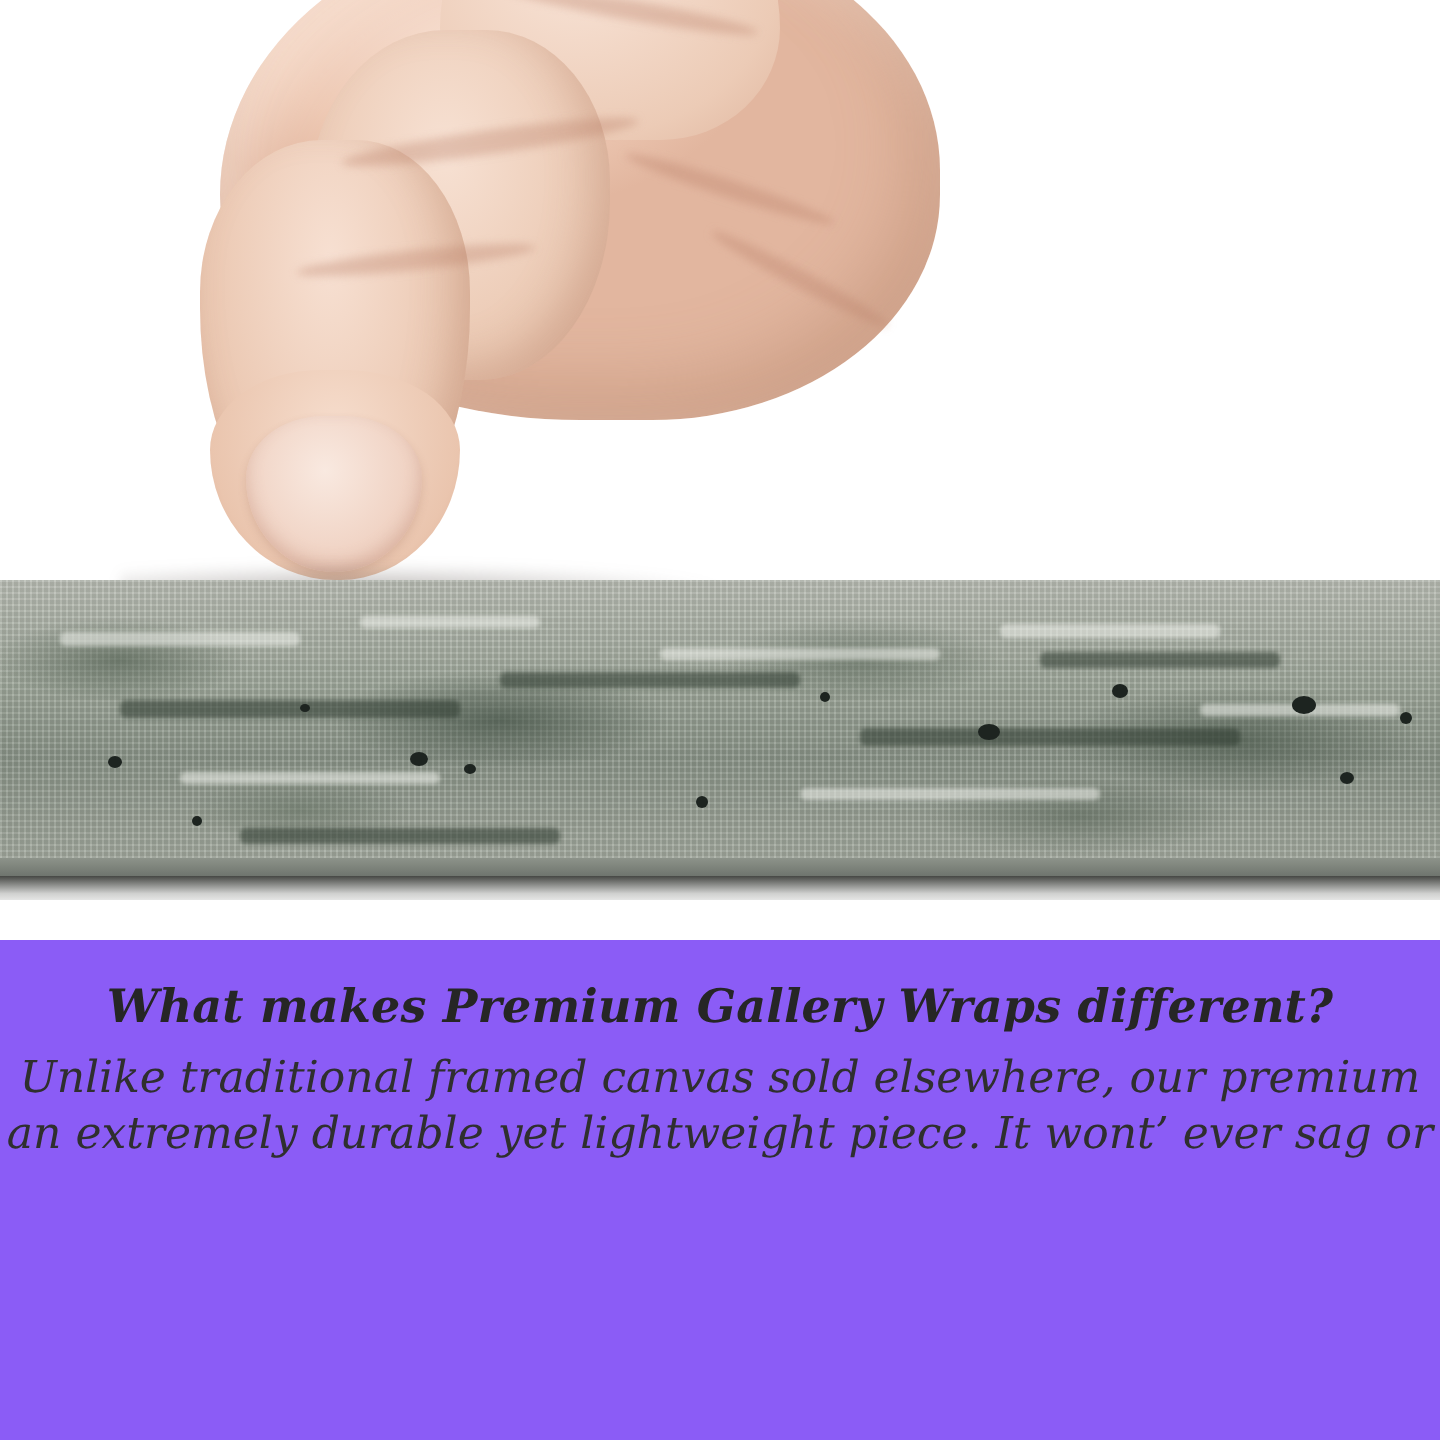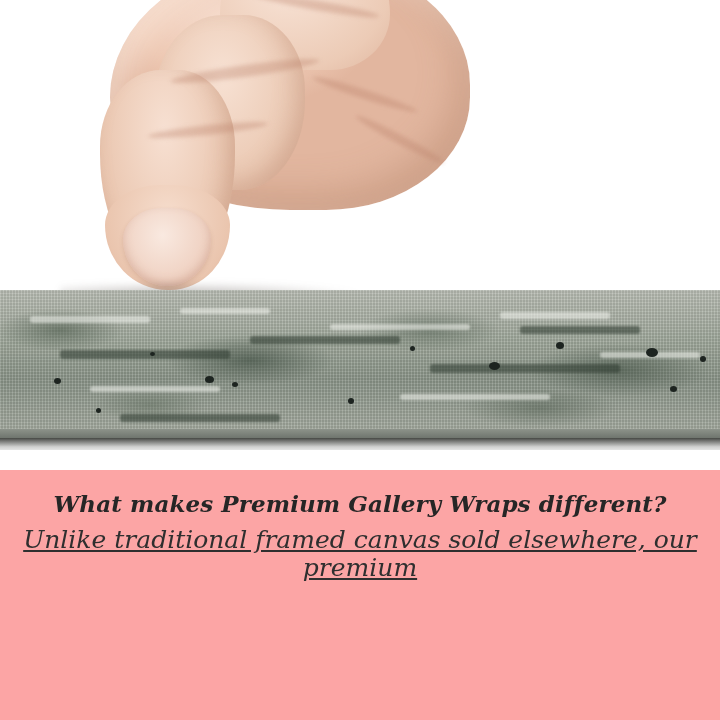--- a/index.html
+++ b/index.html
@@ -10,21 +10,21 @@
   body {
     width: 720px;
     height: 720px;
     overflow: hidden;
     font-family: "DejaVu Sans", sans-serif;
   }
   .scene {
     position: relative;
     width: 720px;
     height: 720px;
-    background: #fca5a5;
+    background: #8b5cf6;
     overflow: hidden;
   }
 
   
   .photo {
     position: absolute;
     left: 0;
     top: 0;
     width: 720px;
     height: 470px;
@@ -195,26 +195,25 @@
   }
   .caption-title {
     font-size: 23px;
     font-style: italic;
     font-weight: 700;
     letter-spacing: 0.1px;
     margin: 0 0 9px 0;
     color: #262626;
   }
   .caption-line {
-    font-size: 25px;
+    font-size: 22px;
     font-style: italic;
     line-height: 28px;
     color: #2f2f2f;
     margin: 0;
-    text-decoration: underline;
   }
 </style>
 </head>
 <body>
 
 <div class="scene">
 
   <div class="photo">
 
     <div class="hand">
@@ -263,15 +262,16 @@
         <div class="speck" style="left:150px; top:62px;  width:5px;  height:4px;"></div>
       </div>
       <div class="canvas-bevel"></div>
       <div class="canvas-shadow"></div>
     </div>
   </div>
 
   <div class="caption">
     <div class="caption-title">What makes Premium Gallery Wraps different?</div>
     <div class="caption-line">Unlike traditional framed canvas sold elsewhere, our premium</div>
+    <div class="caption-line">an extremely durable yet lightweight piece. It wont’ ever sag or</div>
   </div>
 
 </div>
 
 </body></html>

